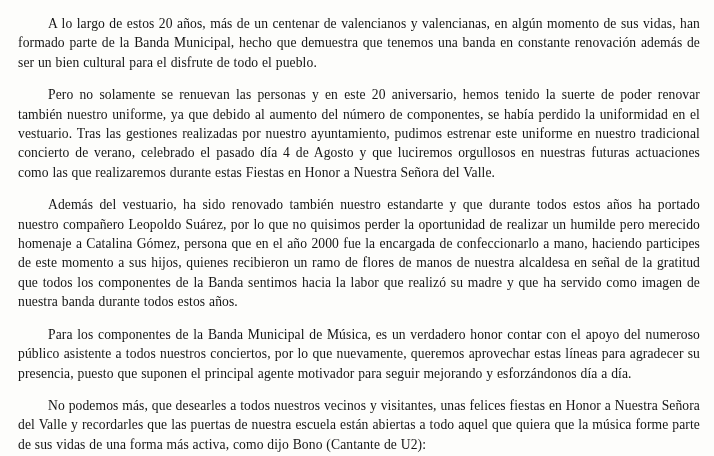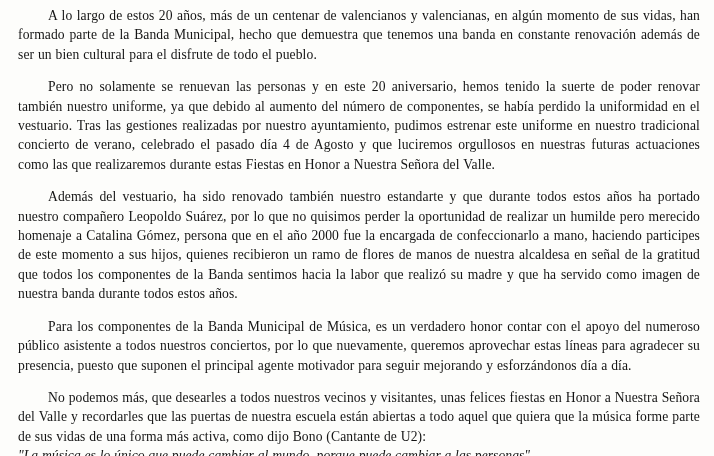--- a/index.html
+++ b/index.html
@@ -15,21 +15,21 @@
     overflow: hidden;
   }
   .page {
     box-sizing: border-box;
     width: 714px;
     height: 456px;
     padding: 6px 14px 4px 18px;
     background: #fdfdfb;
   }
   .para {
-    margin: 0 0 13px 0;
+    margin: 8px 0 13px 0;
     text-align: justify;
     text-justify: inter-word;
     font-size: 13.6px;
     line-height: 19.4px;
     text-indent: 30px;
     color: #141414;
     letter-spacing: 0.1px;
     word-spacing: 0.3px;
   }
   .para:last-child {

